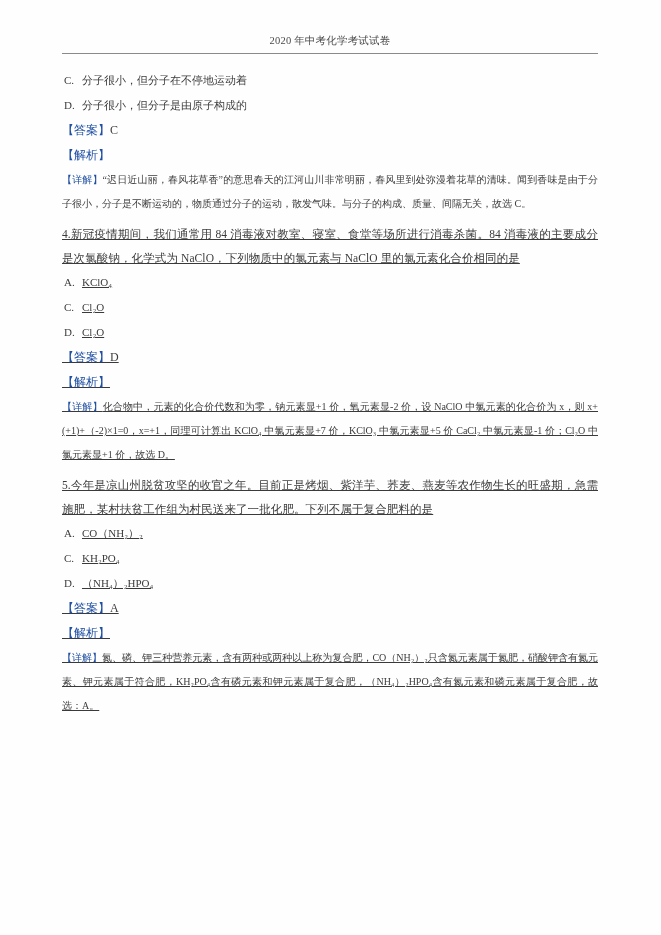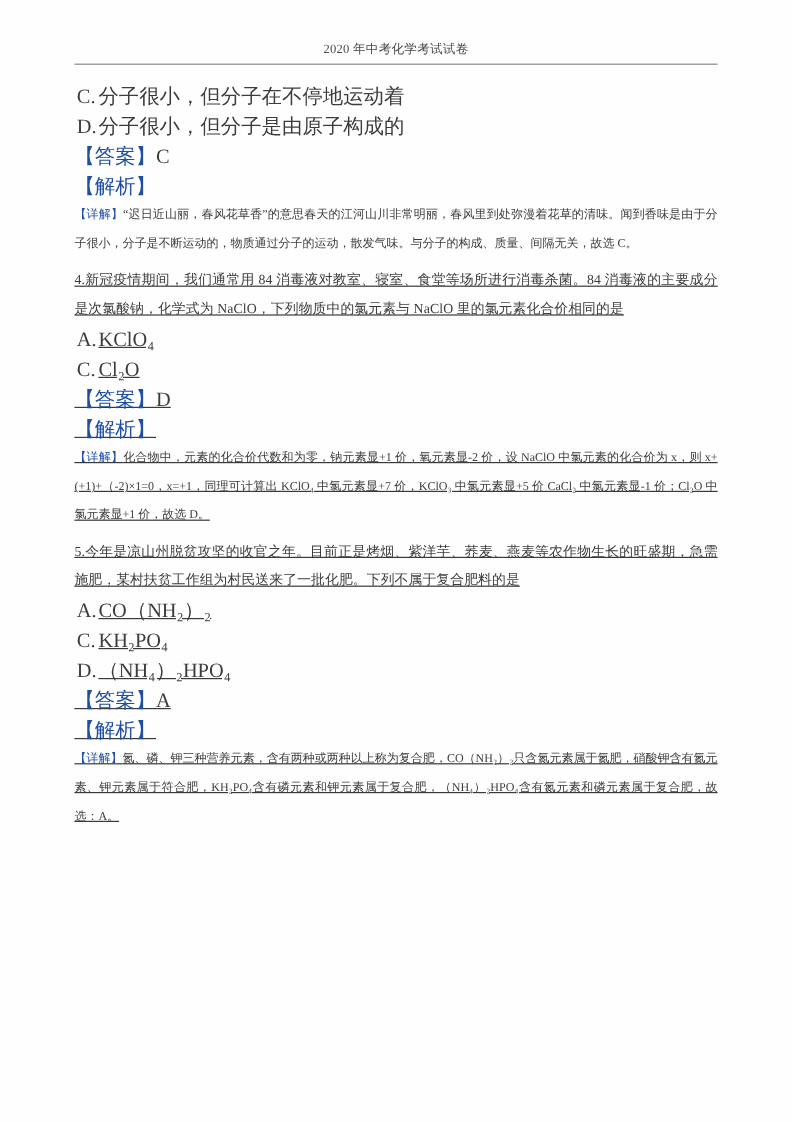--- a/index.html
+++ b/index.html
@@ -39,32 +39,32 @@
   .para {
     font-size: 11.5px;
     line-height: 24px;
     color: #3c3c3c;
     text-align: justify;
     margin: 0;
     padding: 0;
     letter-spacing: 0.1px;
   }
   .opt {
-    font-size: 17px;
+    font-size: 11px;
     line-height: 25px;
     color: #3c3c3c;
     padding-left: 2px;
   }
   .opt .lbl {
     display: inline-block;
     min-width: 18px;
   }
   .tag {
     color: #1f4fa3;
-    font-size: 17px;
+    font-size: 12px;
     line-height: 25px;
   }
   .tag .bracketed {
     color: #1f4fa3;
   }
   .tag .ans {
     color: #3c3c3c;
   }
   .detail {
     font-size: 10px;
@@ -112,20 +112,23 @@
     <div class="spacer-4"></div>
 
     <div class="q-block">
       <p class="para">4.新冠疫情期间，我们通常用 84 消毒液对教室、寝室、食堂等场所进行消毒杀菌。84 消毒液的主要成分是次氯酸钠，化学式为 NaClO，下列物质中的氯元素与 NaClO 里的氯元素化合价相同的是</p>
       <div class="opt">
         <span class="lbl">A.</span><span>KClO₄</span>
       </div>
       <div class="opt">
         <span class="lbl">C.</span><span>Cl₂O</span>
       </div>
+      <div class="opt">
+        <span class="lbl">D.</span><span>Cl₂O</span>
+      </div>
       <div class="tag">
         <span class="bracketed">【答案】</span><span class="ans">D</span>
       </div>
       <div class="tag">【解析】</div>
       <div class="detail">
         <span class="tagin">【详解】</span><span>化合物中，元素的化合价代数和为零，钠元素显+1 价，氧元素显-2 价，设 NaClO 中氯元素的化合价为 x，则 x+(+1)+（-2)×1=0，x=+1，同理可计算出 KClO₄ 中氯元素显+7 价，KClO₃ 中氯元素显+5 价 CaCl₂ 中氯元素显-1 价；Cl₂O 中氯元素显+1 价，故选 D。</span>
       </div>
     </div>
 
     <div class="spacer-4"></div>

